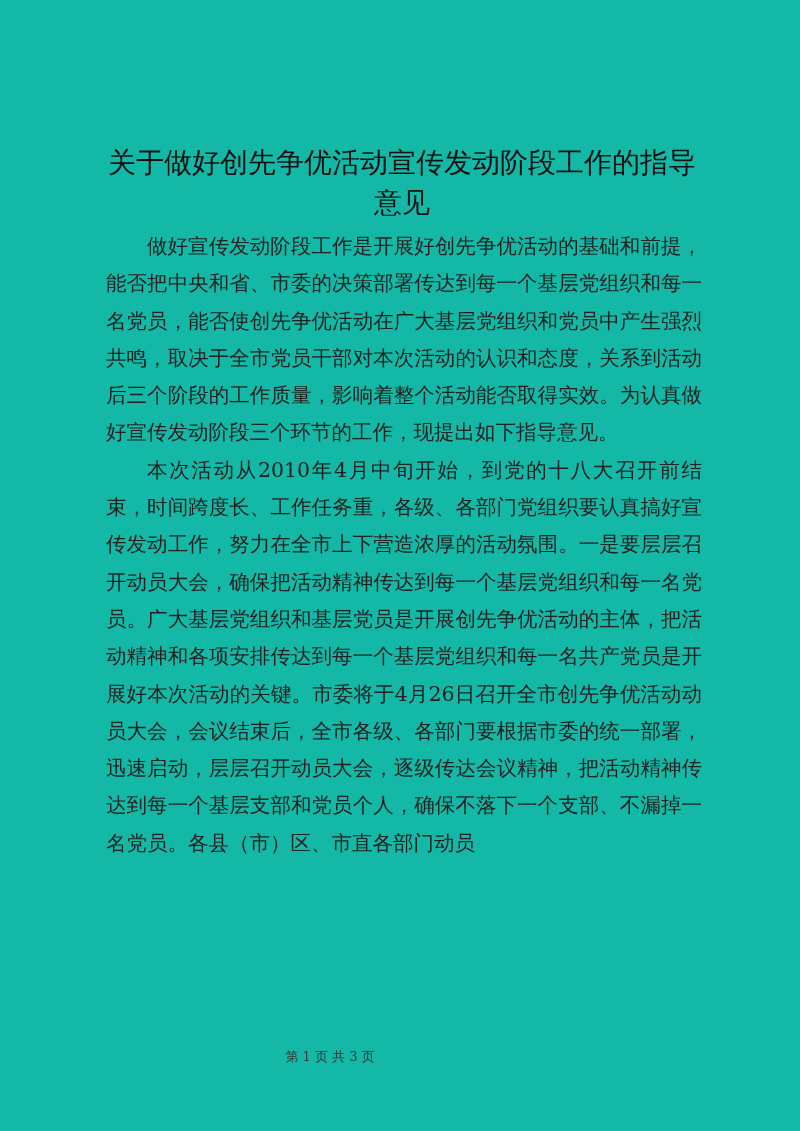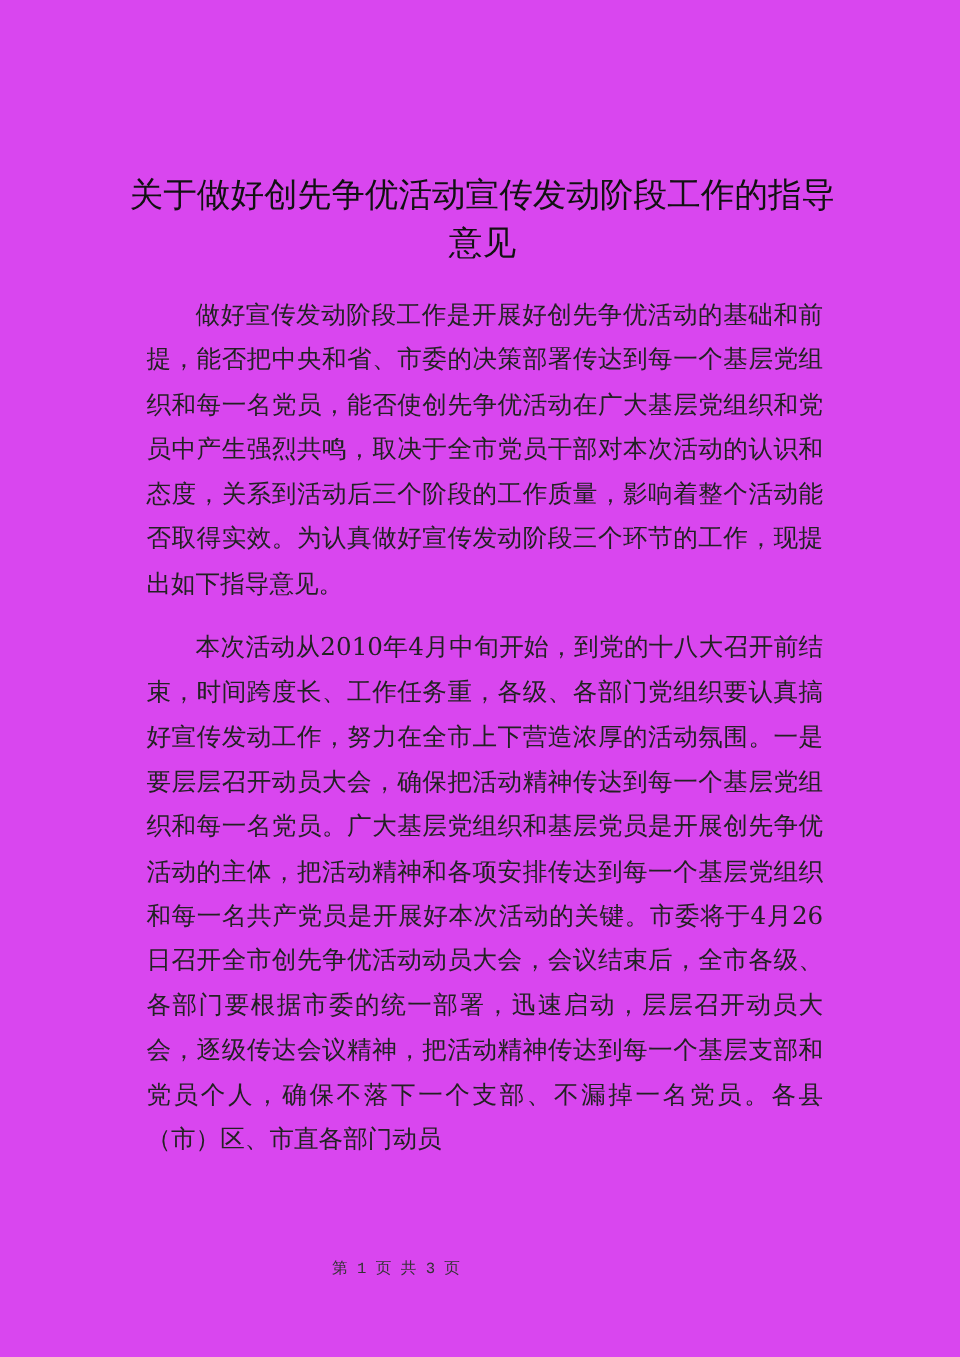--- a/index.html
+++ b/index.html
@@ -1,26 +1,26 @@
 <!DOCTYPE html>
 <html><head>
 <meta charset="utf-8">
 <style>
   html, body { margin: 0; padding: 0; background: #ffffff; }
   body { width: 800px; height: 1131px; position: relative; overflow: hidden;
          font-family: "DejaVu Serif", "Liberation Serif", serif; color: #111; }
-  .page { position: absolute; left: 0; top: 0; width: 800px; height: 1131px; background: #d946ef; }
+  .page { position: absolute; left: 0; top: 0; width: 800px; height: 1131px; background: #14b8a6; }
   .title { position: absolute; left: 100px; width: 604px; top: 143px;
            font-family: "DejaVu Sans", "Liberation Sans", sans-serif;
            font-size: 28px; line-height: 40px; text-align: center; color: #111; letter-spacing: 0px; }
   .body { position: absolute; left: 106px; width: 596px; top: 228px;
           font-size: 20.5px; line-height: 37.3px; color: #222; text-align: justify; }
-  .body p { margin: 16px; text-indent: 2em; }
+  .body p { margin: 0; text-indent: 2em; }
   .footer { position: absolute; left: 0; width: 660px; top: 1048px; text-align: center;
-            font-size: 13px; color: #333; font-family: Liberation Mono, monospace; }
+            font-size: 13px; color: #333; }
 </style>
 </head>
 <body>
 
 <div class="page">
   <div class="title">关于做好创先争优活动宣传发动阶段工作的指导意见</div>
   <div class="body">
     <p>做好宣传发动阶段工作是开展好创先争优活动的基础和前提，能否把中央和省、市委的决策部署传达到每一个基层党组织和每一名党员，能否使创先争优活动在广大基层党组织和党员中产生强烈共鸣，取决于全市党员干部对本次活动的认识和态度，关系到活动后三个阶段的工作质量，影响着整个活动能否取得实效。为认真做好宣传发动阶段三个环节的工作，现提出如下指导意见。</p>
     <p>本次活动从2010年4月中旬开始，到党的十八大召开前结束，时间跨度长、工作任务重，各级、各部门党组织要认真搞好宣传发动工作，努力在全市上下营造浓厚的活动氛围。一是要层层召开动员大会，确保把活动精神传达到每一个基层党组织和每一名党员。广大基层党组织和基层党员是开展创先争优活动的主体，把活动精神和各项安排传达到每一个基层党组织和每一名共产党员是开展好本次活动的关键。市委将于4月26日召开全市创先争优活动动员大会，会议结束后，全市各级、各部门要根据市委的统一部署，迅速启动，层层召开动员大会，逐级传达会议精神，把活动精神传达到每一个基层支部和党员个人，确保不落下一个支部、不漏掉一名党员。各县（市）区、市直各部门动员</p>
   </div>

